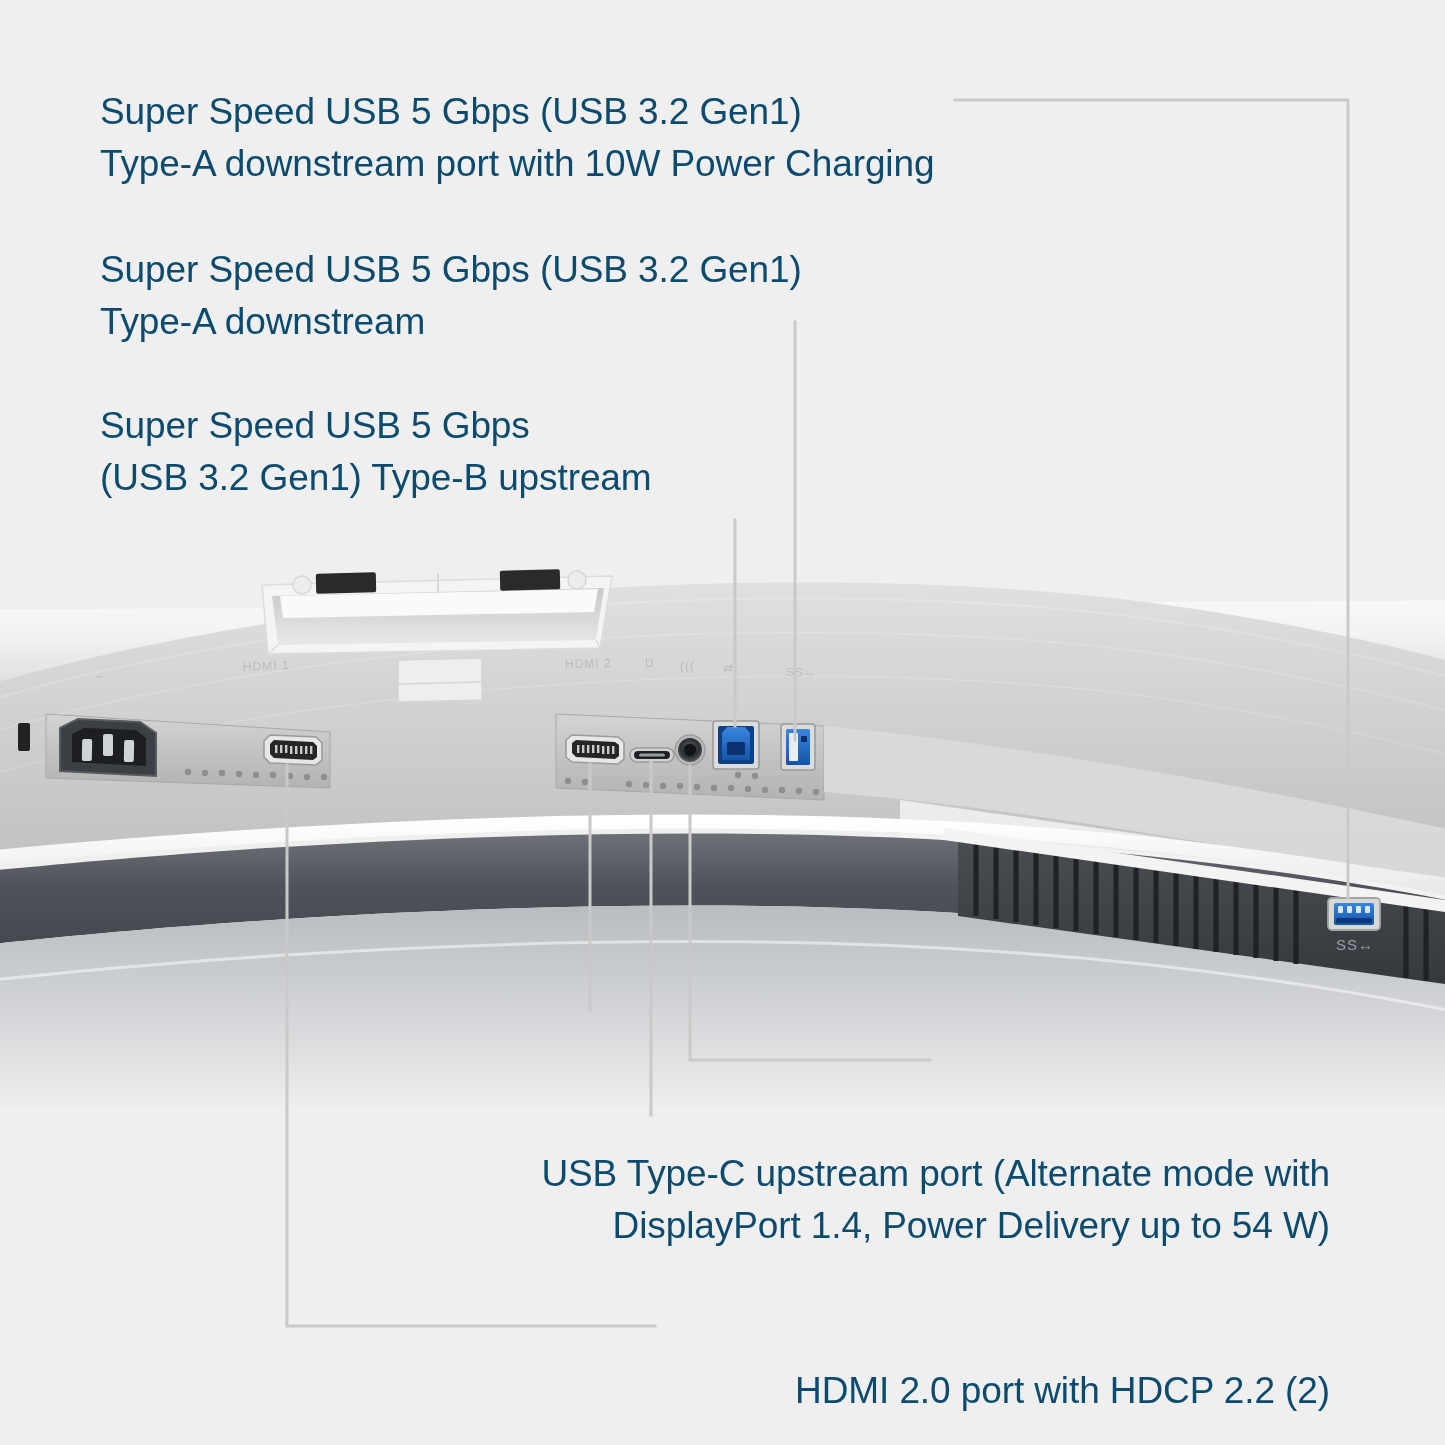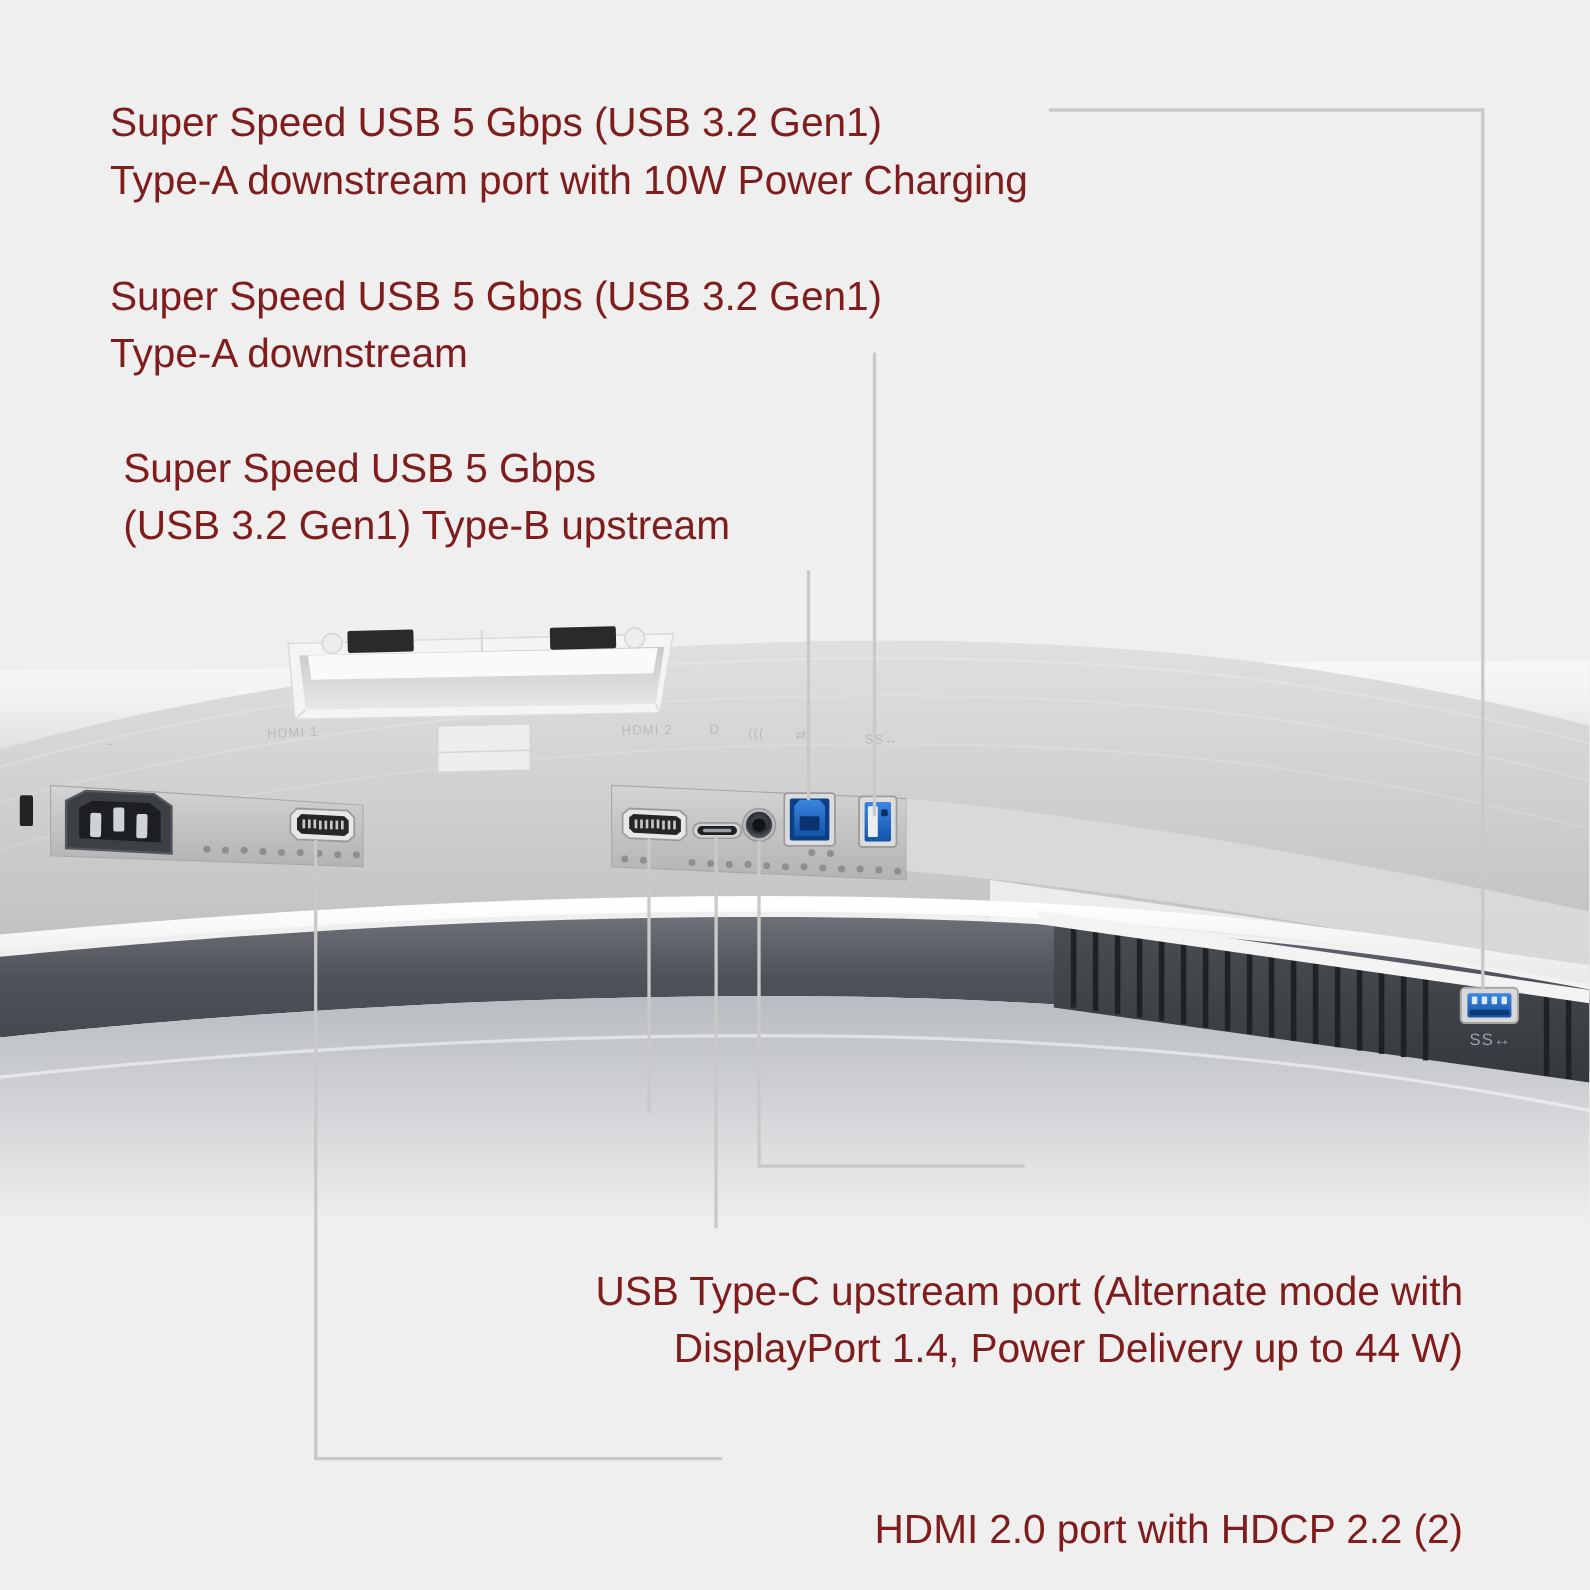--- a/index.html
+++ b/index.html
@@ -8,21 +8,21 @@
     background:#efefef;
     font-family:"Liberation Sans","DejaVu Sans",sans-serif;
     overflow:hidden;
     position:relative;
   }
   #stage{position:absolute;inset:0;width:1445px;height:1445px;}
 
   
   .callout-text{
     position:absolute;
-    color:#7f1d1d;
+    color:#0c4a6e;
     font-size:37px;
     line-height:52px;
     white-space:pre-line;
     letter-spacing:-0.1px;
   }
   .ct-right{text-align:right;}
 
   
   svg.layer{position:absolute;left:0;top:0;width:1445px;height:1445px;}
   svg.layer.lines{z-index:40;}
@@ -305,24 +305,24 @@
     </g>
   </svg>
 
   <div class="txt">
     <div class="callout-text" style="left:100px; top:86px; width:860px;">Super Speed USB 5 Gbps (USB 3.2 Gen1)
 Type-A downstream port with 10W Power Charging</div>
 
     <div class="callout-text" style="left:100px; top:244px; width:860px;">Super Speed USB 5 Gbps (USB 3.2 Gen1)
 Type-A downstream</div>
 
-    <div class="callout-text" style="left:112px; top:400px; width:760px;">Super Speed USB 5 Gbps
+    <div class="callout-text" style="left:100px; top:400px; width:760px;">Super Speed USB 5 Gbps
 (USB 3.2 Gen1) Type-B upstream</div>
 
     <div class="callout-text" style="left:955px; top:1036px; width:420px;">Audio line out port</div>
 
     <div class="callout-text ct-right" style="left:300px; top:1148px; width:1030px;">USB Type-C upstream port (Alternate mode with
-DisplayPort 1.4, Power Delivery up to 44 W)</div>
+DisplayPort 1.4, Power Delivery up to 54 W)</div>
 
     <div class="callout-text ct-right" style="left:520px; top:1365px; width:810px;">HDMI 2.0 port with HDCP 2.2 (2)</div>
   </div>
 
 </div>
 
 </body></html>

